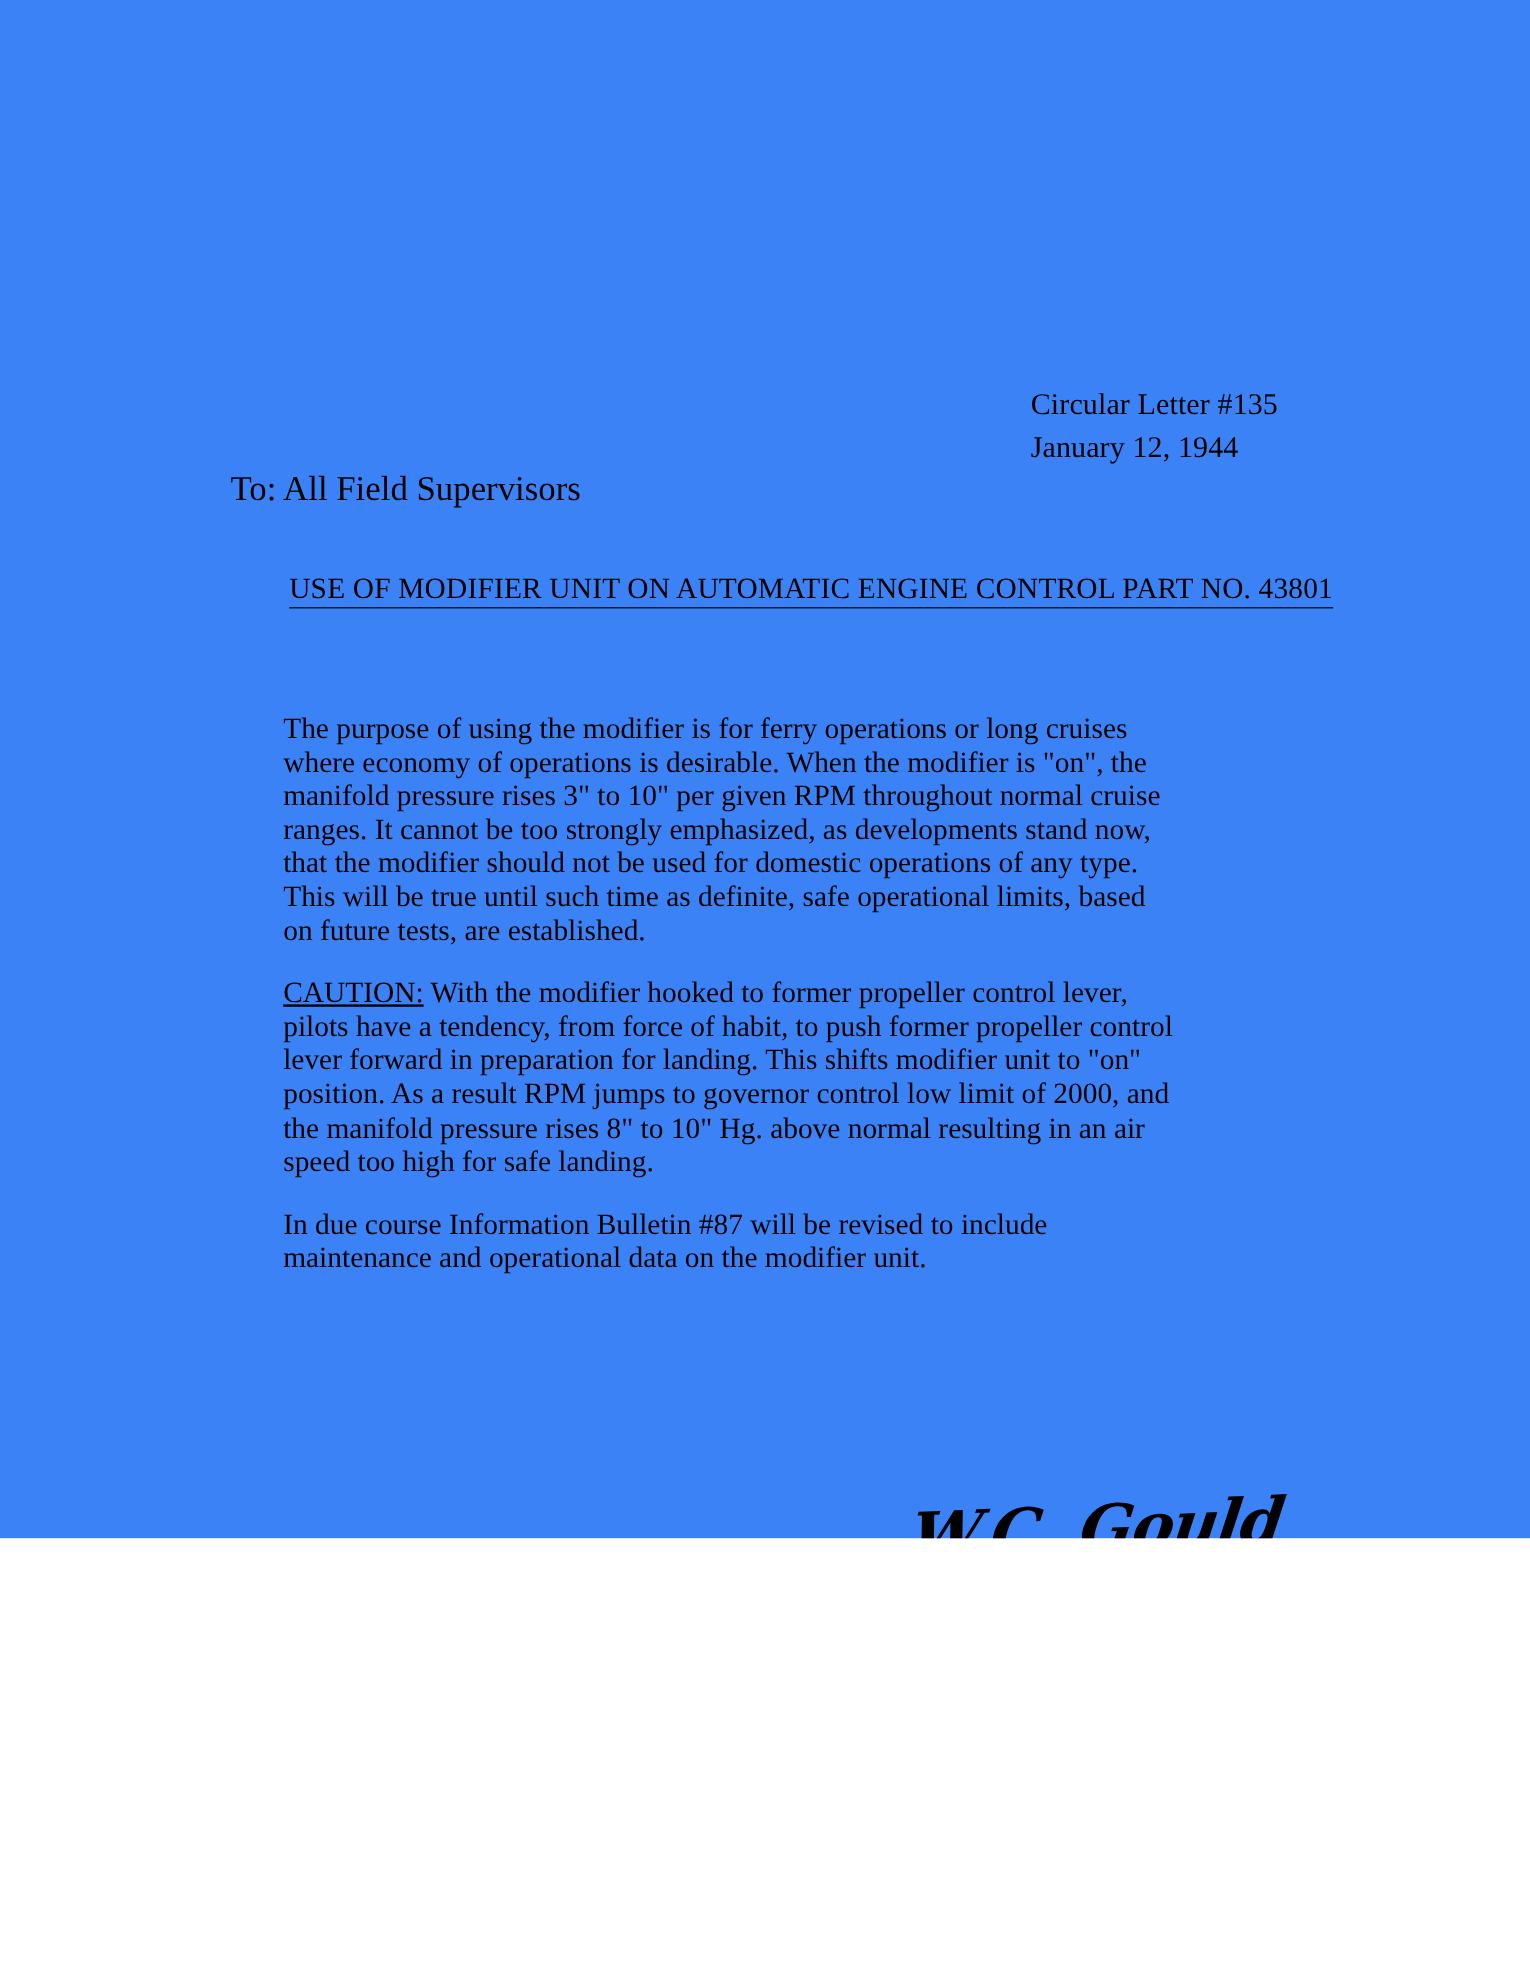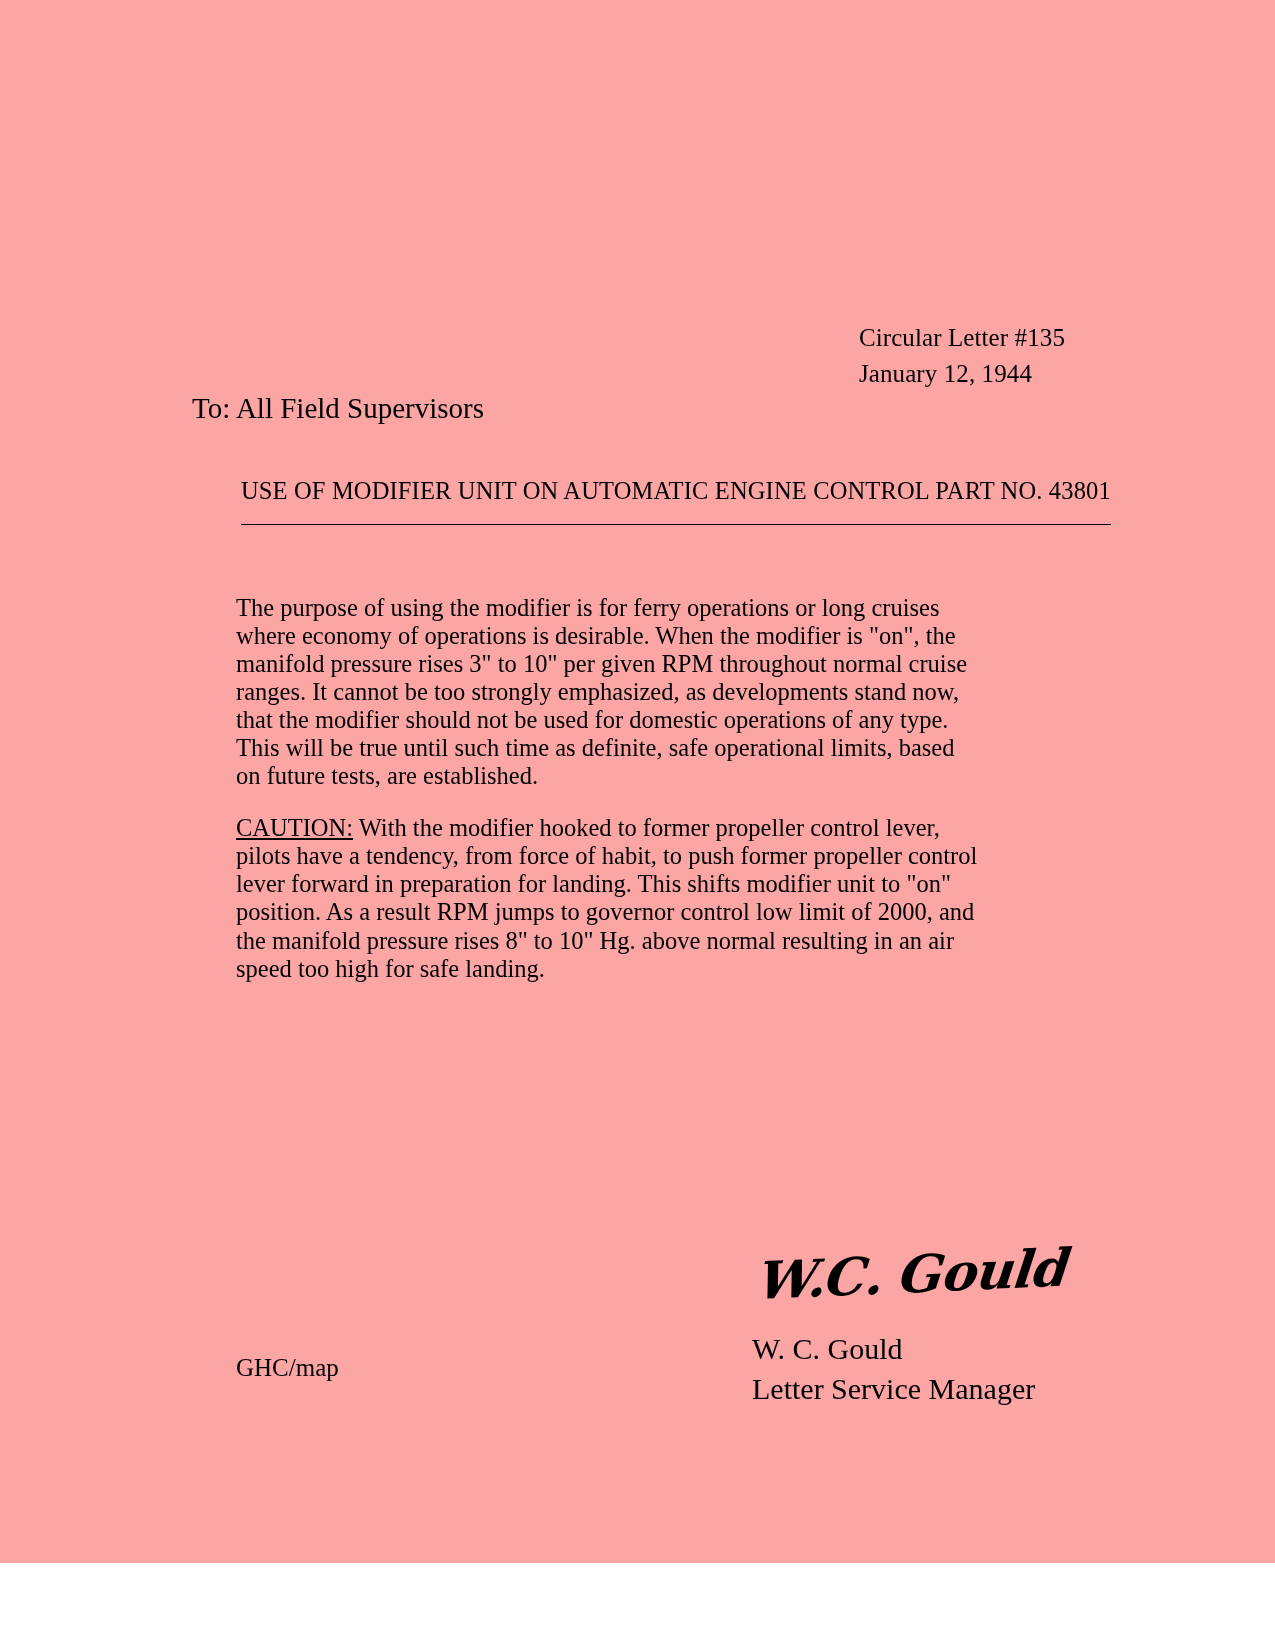--- a/index.html
+++ b/index.html
@@ -8,23 +8,23 @@
     padding: 0;
     background: #ffffff;
   }
   body {
     font-family: "Liberation Serif", "DejaVu Serif", serif;
     color: #000000;
   }
   .page {
     position: relative;
     width: 1275px;
-    height: 1563px;
+    height: 1282px;
     margin: 0 auto;
-    background: #fca5a5;
+    background: #3b82f6;
     overflow: hidden;
     box-sizing: border-box;
   }
 
   
   .letterhead {
     position: absolute;
     top: 320px;
     right: 210px;
     text-align: left;
@@ -45,21 +45,21 @@
 
   
   .subject {
     position: absolute;
     top: 477px;
     left: 241px;
     font-size: 24.5px;
     letter-spacing: 0.15px;
     white-space: nowrap;
     border-bottom: 1.6px solid #000;
-    padding-bottom: 19px;
+    padding-bottom: 1px;
   }
 
   
   .body {
     position: absolute;
     top: 594px;
     left: 236px;
     width: 742px;
     font-size: 24.5px;
     line-height: 1.145;
@@ -123,20 +123,21 @@
   <div class="addressee">To:  All Field Supervisors</div>
 
   <div class="subject">USE OF MODIFIER UNIT ON AUTOMATIC ENGINE CONTROL PART NO. 43801</div>
 
   <div class="body">
 
     <p>The purpose of using the modifier is for ferry operations or long cruises where economy of operations is desirable. When the modifier is "on", the manifold pressure rises 3" to 10" per given RPM throughout normal cruise ranges.  It cannot be too strongly emphasized, as developments stand now, that the modifier should not be used for domestic operations of any type. This will be true until such time as definite, safe operational limits, based on future tests, are established.</p>
 
     <p><span class="caution-label">CAUTION:</span><span>  With the modifier hooked to former propeller control lever, pilots have a tendency, from force of habit, to push former propeller control lever forward in preparation for landing. This shifts modifier unit to "on" position.  As a result RPM jumps to governor control low limit of 2000, and the manifold pressure rises 8" to 10" Hg. above normal resulting in an air speed too high for safe landing.</span></p>
 
+    <p>In due course Information Bulletin #87 will be revised to include maintenance and operational data on the modifier unit.</p>
   </div>
 
   <div class="sig-block">
     <span class="sig-script">W.C. Gould</span>
     <div class="sig-name">
       <div>W. C. Gould</div>
       <div>Letter Service Manager</div>
     </div>
   </div>
 

